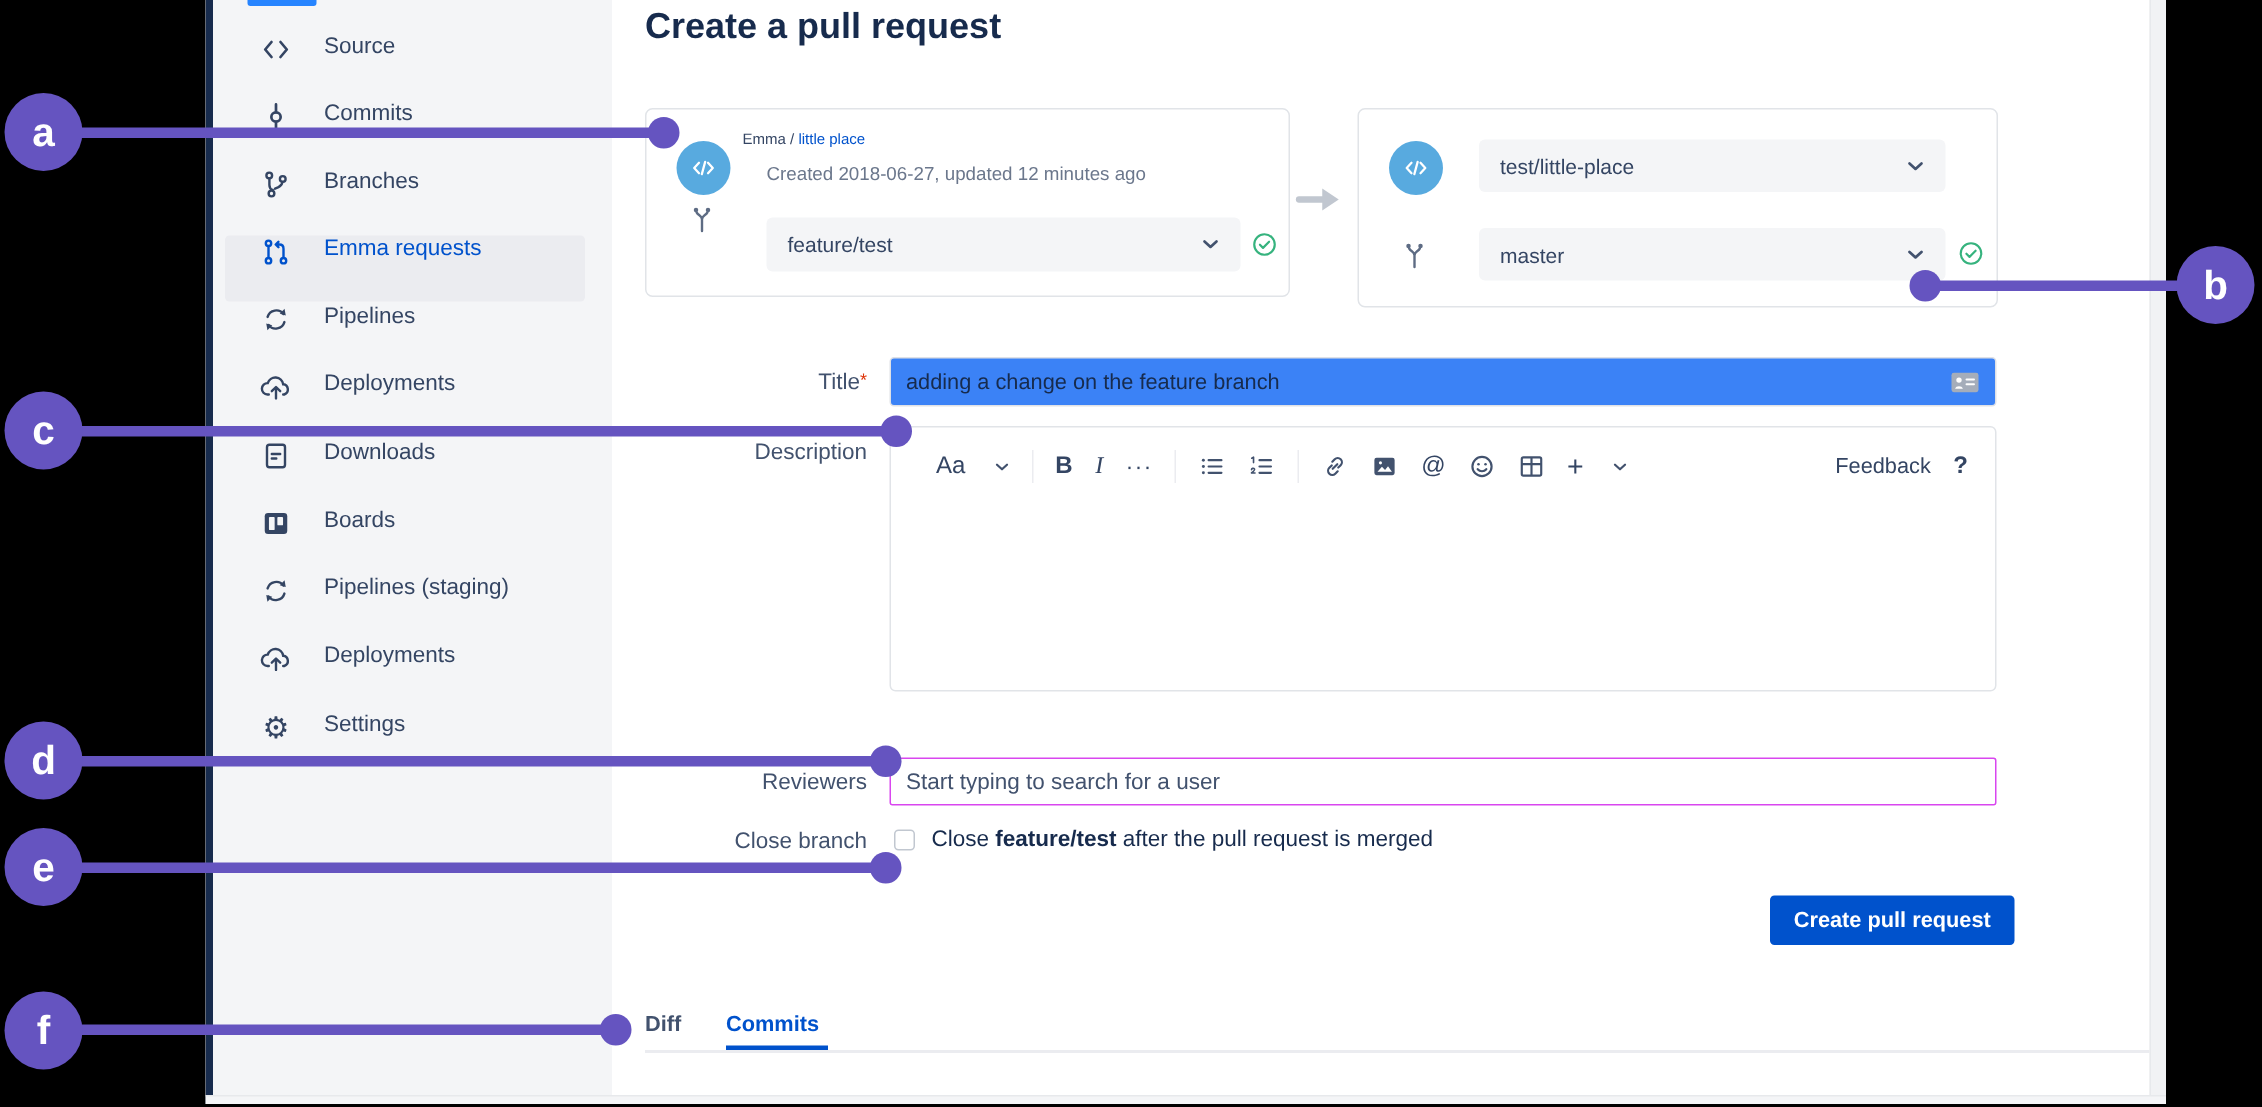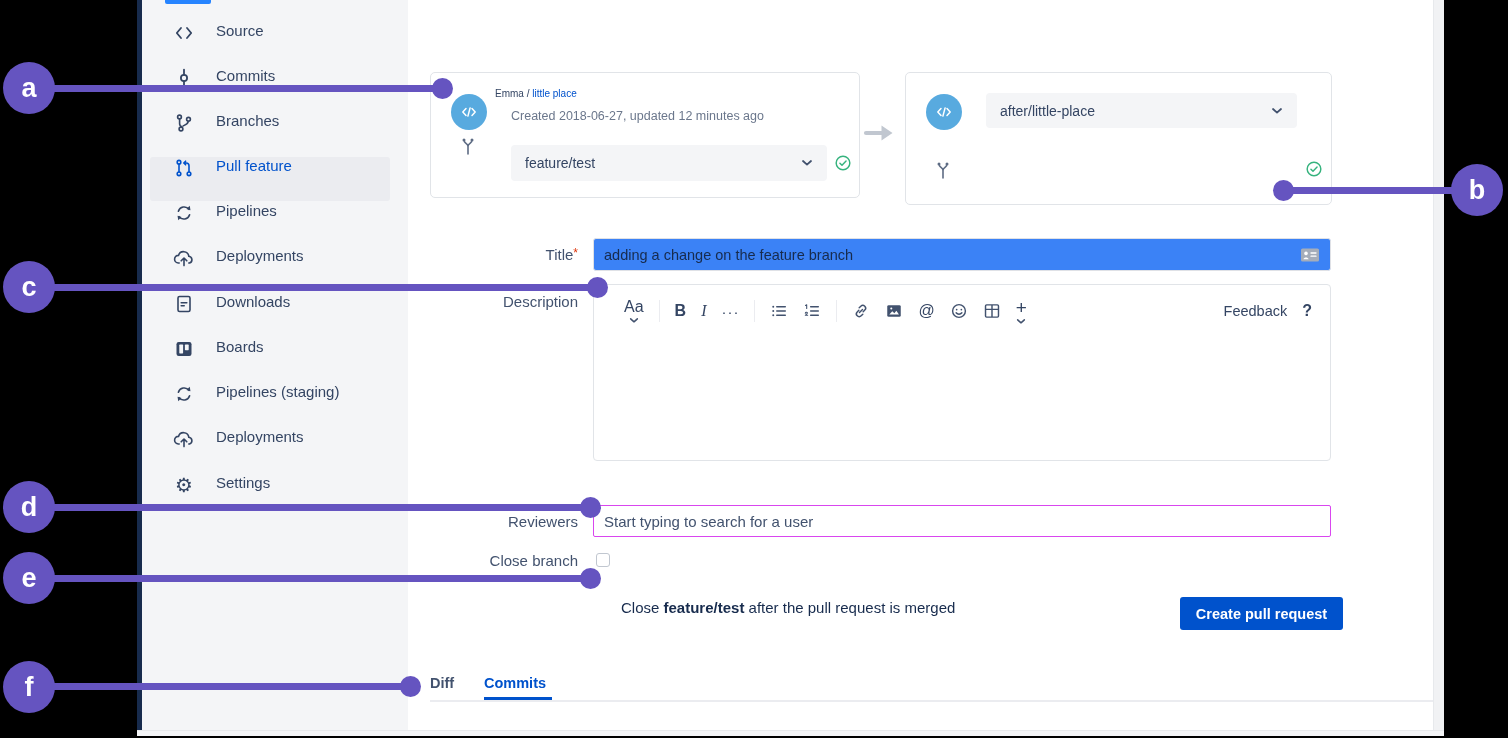--- a/index.html
+++ b/index.html
@@ -44,32 +44,32 @@
   .lab-title { top:246px; }
   .lab-desc  { top:293px;text-align:right; }
   .lab-rev   { top:513px; }
   .lab-close { top:552px; }
   .req { color:#DE350B; font-size:12px; vertical-align:top; }
   .title-input { position:absolute; left:456px; top:238px; width:738px; height:33px; border:1px solid #DFE1E6; border-radius:3px; font-size:14.5px; color:#172B4D; padding:0 34px 0 10px; font-family:"Liberation Sans",sans-serif; background:#3b82f6; }
   .title-card-ic { position:absolute; left:1163px; top:247px; }
   .editor { position:absolute; left:456px; top:284px; width:738px; height:177px; border:1px solid #E1E4E8; border-radius:4px; background:#fff; }
   .toolbar { position:absolute; left:30px; right:18px; top:13px; height:26px; display:flex; align-items:center; gap:15px; color:#42526E; }
   .tb-sep { width:1px; height:22px; background:#EBECF0; }
-  .tb-btn { display:flex; align-items:center; gap:1px; cursor:pointer;flex-direction:column; }
+  .tb-btn { display:flex; align-items:center; gap:19px; cursor:pointer; }
   .tb-text { font-size:16px; color:#344563; }
   .tb-bold { font-weight:700; font-size:16px; color:#344563; }
   .tb-italic { font-style:italic; font-family:"Liberation Serif",serif; font-size:16px; color:#344563; }
   .tb-more { font-size:15px; letter-spacing:1px; color:#344563; }
   .tb-spacer { flex:1; }
   .tb-feedback { font-size:14.5px; color:#344563; cursor:pointer; }
   .tb-help { font-size:16px; font-weight:700; color:#344563; cursor:pointer; }
   .rev-input { position:absolute; left:456px; top:505px; width:738px; height:32px; border:1px solid #d946ef; border-radius:2px; font-size:15px; padding:0 10px; color:#172B4D; font-family:"Liberation Sans",sans-serif; }
   .rev-input::placeholder { color:#42526E; opacity:1; }
   .close-check { position:absolute; left:459px; top:553px; width:14px; height:14px; border:1.5px solid #C1C7D0; border-radius:3px; background:#fff; cursor:pointer; }
-  .close-text { position:absolute; left:484px; top:551px; font-size:15px; color:#172B4D;margin-top:48px; }
+  .close-text { position:absolute; left:484px; top:551px; font-size:15px; color:#172B4D; }
   .close-text b { font-weight:700; }
   .submit-btn { position:absolute; left:1043px; top:597px; width:163px; height:33px; background:#0052CC; border:none; border-radius:3px; color:#fff; font-size:14.5px; font-weight:600; cursor:pointer; font-family:"Liberation Sans",sans-serif; }
   .tab { position:absolute; top:675px; font-size:14.5px; font-weight:700; cursor:pointer; }
   .tab-diff { left:293px; color:#42526E; }
   .tab-commits { left:347px; color:#0052CC; }
   .tab-underline { position:absolute; left:347px; top:697px; width:68px; height:3px; background:#0052CC; }
   .tab-divider { position:absolute; left:293px; top:700px; width:1003px; height:2px; background:#EBECF0; }
   .scroll-track { position:absolute; right:0; top:0; width:11px; height:100%; background:#F1F2F4; border-left:1px solid #E7E9EC; }
   .bottom-strip { position:absolute; left:0; bottom:0; width:100%; height:6px; background:#F4F5F7; border-top:1px solid #E7E9EC; }
   
@@ -130,21 +130,21 @@
     <div class="nav-item ni-3 active">
       <span class="ic">
         <svg width="20" height="20" viewBox="0 0 20 20">
             <circle cx="5" cy="4.2" r="1.8" fill="none" stroke="currentColor" stroke-width="1.6"></circle>
             <path d="M5 6.3v7.4" stroke="currentColor" stroke-width="1.6" stroke-linecap="round"></path>
             <circle cx="5" cy="15.8" r="1.8" fill="none" stroke="currentColor" stroke-width="1.6"></circle>
             <path d="M11.6 3.2 9.8 5l1.8 1.8 M10 5h2.2c1.8 0 2.8 1 2.8 2.8v5.9" fill="none" stroke="currentColor" stroke-width="1.6" stroke-linecap="round" stroke-linejoin="round"></path>
             <circle cx="15" cy="15.8" r="1.8" fill="none" stroke="currentColor" stroke-width="1.6"></circle>
           </svg>
       </span>
-      <span>Pull feature</span>
+      <span>Emma requests</span>
     </div>
 
     <div class="nav-item ni-4">
       <span class="ic">
         <svg width="20" height="20" viewBox="0 0 20 20">
             <path d="M4.4 8.3A6 6 0 0 1 15 6.4" fill="none" stroke="currentColor" stroke-width="1.6" stroke-linecap="round"></path>
             <polygon points="15.7,2.8 16.5,7.3 12.5,6.1" fill="currentColor"></polygon>
             <path d="M15.6 11.7A6 6 0 0 1 5 13.6" fill="none" stroke="currentColor" stroke-width="1.6" stroke-linecap="round"></path>
             <polygon points="4.3,17.2 3.5,12.7 7.5,13.9" fill="currentColor"></polygon>
           </svg>
@@ -204,20 +204,21 @@
       </span>
       <span>Deployments</span>
     </div>
 
     <div class="nav-item ni-10">
       <span class="ic gear-glyph">⚙</span>
       <span>Settings</span>
     </div>
   </div>
 
+  <h1 class="page-title">Create a pull request</h1>
 
   <div class="card card-src">
     <div class="avatar">
       <svg width="22" height="22" viewBox="0 0 22 22">
           <path d="M8 7.5 4.8 11 8 14.5 M14 7.5 17.2 11 14 14.5 M12.1 6.9 9.9 15.1" fill="none" stroke="#fff" stroke-width="1.5" stroke-linecap="round" stroke-linejoin="round"></path>
         </svg>
     </div>
     <div class="repo-line">
       <span>Emma</span><span> / </span><span class="repo-link">little place</span>
     </div>
@@ -252,34 +253,42 @@
       </svg>
   </span>
 
   <div class="card card-dst">
     <div class="avatar">
       <svg width="22" height="22" viewBox="0 0 22 22">
           <path d="M8 7.5 4.8 11 8 14.5 M14 7.5 17.2 11 14 14.5 M12.1 6.9 9.9 15.1" fill="none" stroke="#fff" stroke-width="1.5" stroke-linecap="round" stroke-linejoin="round"></path>
         </svg>
     </div>
     <div class="dd dst-repo-dd">
-      <span class="dd-val">after/little-place</span>
+      <span class="dd-val">test/little-place</span>
       <span>
           <svg width="12" height="8" viewBox="0 0 12 8">
             <path d="M2 2l4 3.6L10 2" fill="none" stroke="#42526E" stroke-width="1.8" stroke-linecap="round" stroke-linejoin="round"></path>
           </svg>
         </span>
     </div>
     <span class="fork-ic" style="top:87px">
       <svg width="20" height="20" viewBox="0 0 20 20">
           <path d="M10 18v-7.6 M10 10.4C10 7.6 7.6 7.9 6.4 5.6 M10 10.4c0-2.8 2.4-2.5 3.6-4.8" fill="none" stroke="#5E6C84" stroke-width="1.6" stroke-linecap="round"></path>
           <circle cx="6" cy="4" r="1.5" fill="#5E6C84"></circle>
           <circle cx="14" cy="4" r="1.5" fill="#5E6C84"></circle>
         </svg>
     </span>
+    <div class="dd dst-branch-dd">
+      <span class="dd-val">master</span>
+      <span>
+          <svg width="12" height="8" viewBox="0 0 12 8">
+            <path d="M2 2l4 3.6L10 2" fill="none" stroke="#42526E" stroke-width="1.8" stroke-linecap="round" stroke-linejoin="round"></path>
+          </svg>
+        </span>
+    </div>
     <span class="chk-ok-dst">
       <svg width="18" height="18" viewBox="0 0 20 20">
           <circle cx="10" cy="10" r="7.6" fill="none" stroke="#36B37E" stroke-width="1.6"></circle>
           <path d="M6.6 10.2l2.3 2.3 4.5-4.6" fill="none" stroke="#36B37E" stroke-width="1.6" stroke-linecap="round" stroke-linejoin="round"></path>
         </svg>
     </span>
   </div>
 
   <div class="field-label lab-title"><span>Title</span><span class="req">*</span></div>
   <input class="title-input" type="text" value="adding a change on the feature branch" style="">

